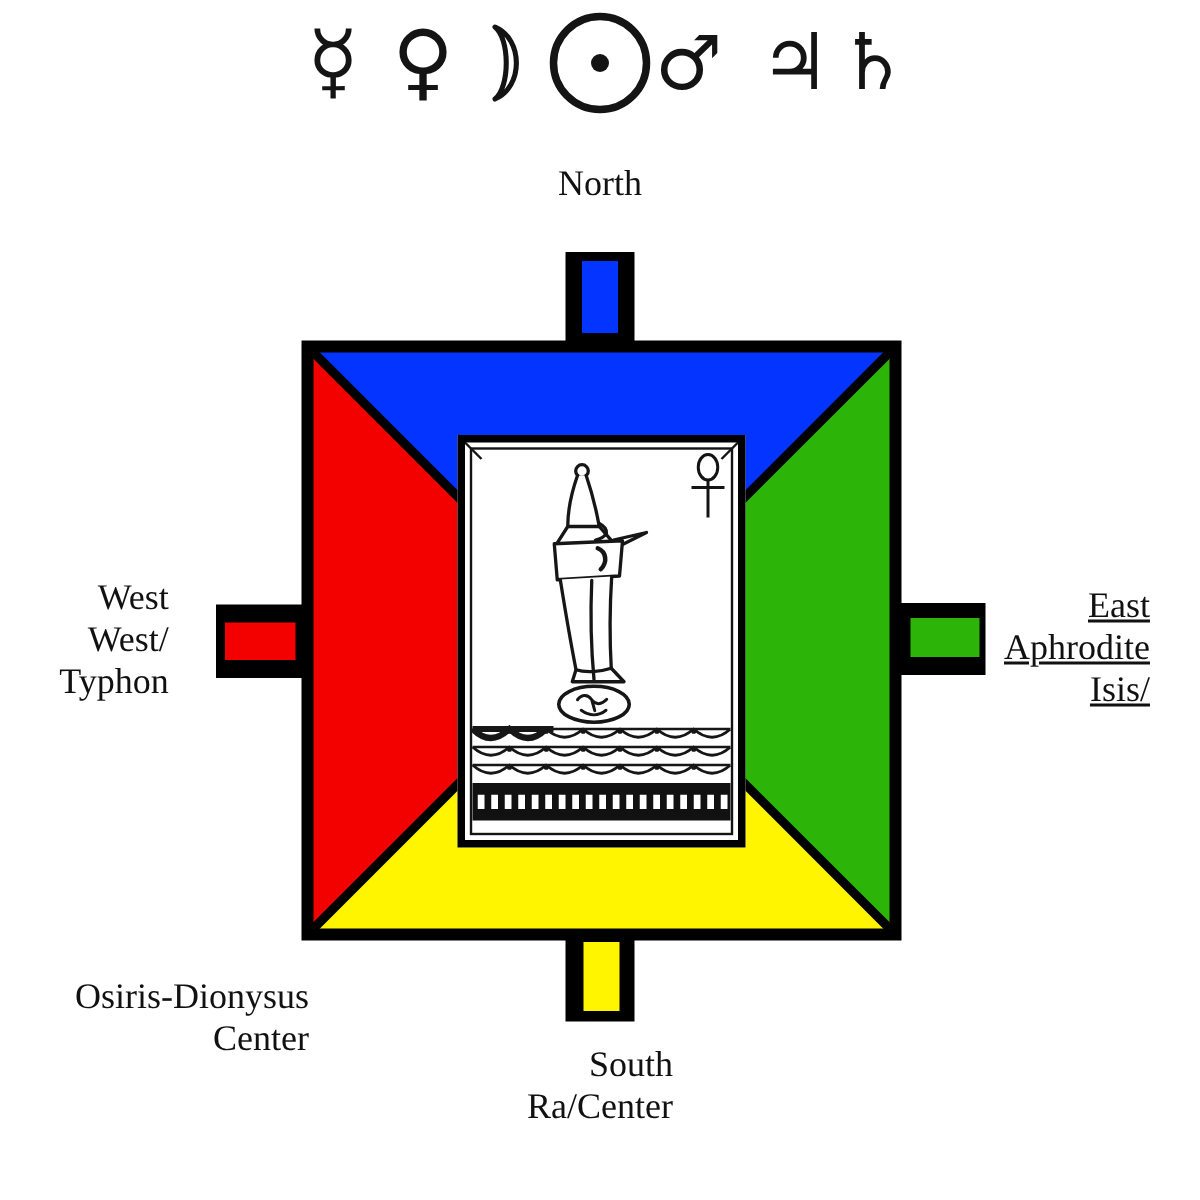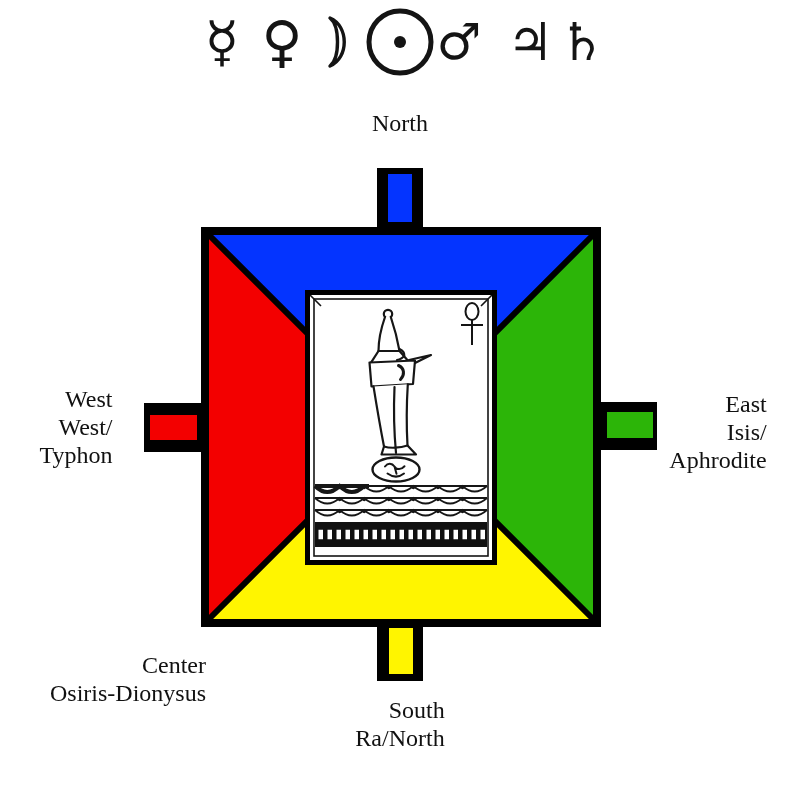--- a/index.html
+++ b/index.html
@@ -18,21 +18,21 @@
   .p-saturn{left:582px;font-size:52px;}
   .planet-svg{position:absolute;top:42px;transform:translate(-50%,-50%);}
   .p-moon{left:336px;}
   .p-sun{left:400px;}
 
   
   .label{position:absolute;transform:translateX(-50%);text-align:right;
          font-size:24px;line-height:28px;color:#111;white-space:nowrap;}
   .label-north{left:400px;top:109px;}
   .label-west{left:76px;top:385px;}
-  .label-east{left:718px;top:390px;}
+  .label-east{left:718px;top:390px;text-decoration:underline;}
   .label-center{left:128px;top:651px;}
   .label-south{left:400px;top:696px;}
 
   .diagram-svg{position:absolute;left:0;top:0;}
 </style>
 </head>
 <body>
 
 <div class="stage">
 
@@ -129,27 +129,27 @@
   </div>
 
   <div class="label label-west">
     <div>West</div>
     <div>West/</div>
     <div>Typhon</div>
   </div>
 
   <div class="label label-east">
     <div>East</div>
+    <div>Aphrodite</div>
     <div>Isis/</div>
-    <div>Aphrodite</div>
   </div>
 
   <div class="label label-center">
+    <div>Osiris-Dionysus</div>
     <div>Center</div>
-    <div>Osiris-Dionysus</div>
   </div>
 
   <div class="label label-south">
     <div>South</div>
-    <div>Ra/North</div>
+    <div>Ra/Center</div>
   </div>
 
 </div>
 
 </body></html>

